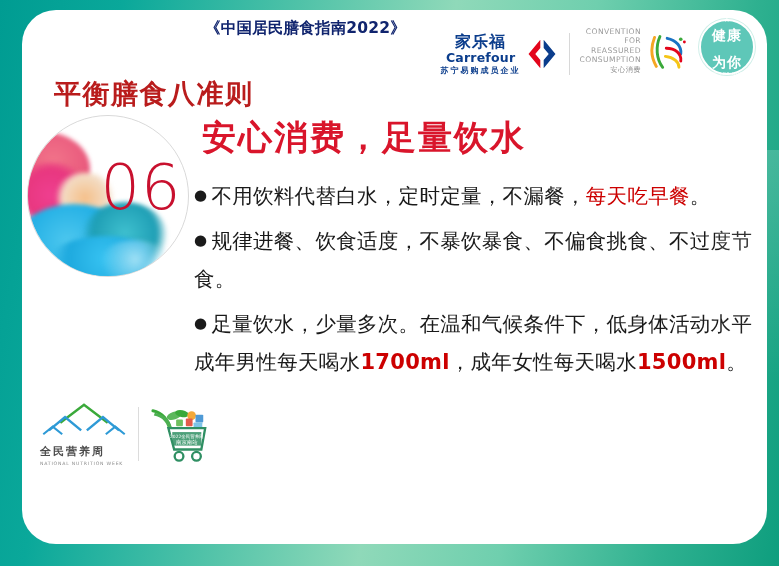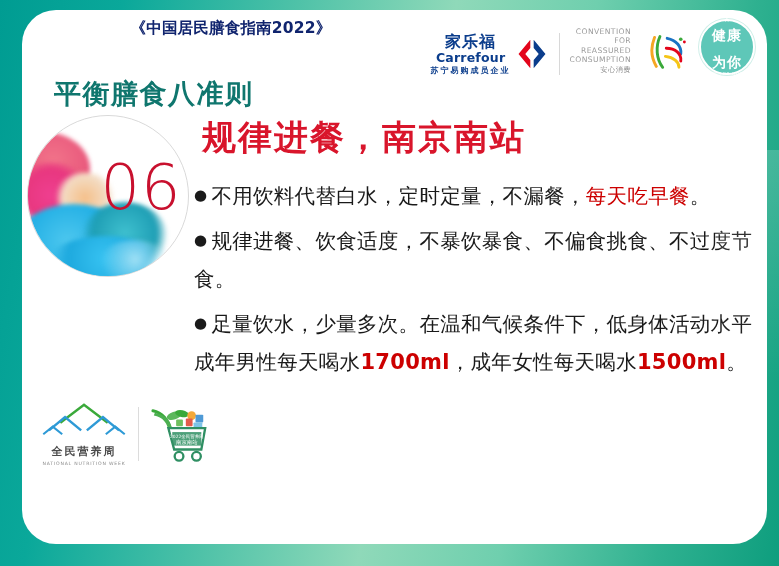--- a/index.html
+++ b/index.html
@@ -57,36 +57,36 @@
     left: 0; top: 0;
     width: 100%;
     height: 72px;
   }
 
   .hdr-title {
     position: absolute;
     left: 34px;
     top: 8px;
     width: 350px;
-    text-align: center;
+    text-align: right;
     color: #10246e;
     font-weight: bold;
     font-size: 15.5px;
     line-height: 21px;
     letter-spacing: .2px;
     white-space: nowrap;
   }
 
   .hdr-line2 { font-size: 15.5px; }
 
   .section-title {
     position: absolute;
     left: 32px;
     top: 66px;
-    color: #0f766e;
+    color: #b91c1c;
     font-weight: bold;
     font-size: 27px;
     letter-spacing: 1.5px;
     white-space: nowrap;
   }
 
   
   .logos {
     position: absolute;
     right: 12px;
@@ -129,21 +129,21 @@
   .logo-div {
     width: 1px;
     height: 42px;
     background: #d8d8d8;
   }
 
   
   .convention {
     display: flex;
     align-items: center;
-    gap: 18px;
+    gap: 8px;
   }
   .cv-text {
     text-align: right;
     color: #9a9a9a;
     font-size: 7.6px;
     line-height: 9.4px;
     letter-spacing: .4px;
   }
   .cv-cn {
     color: #8f8f8f;
@@ -212,21 +212,21 @@
 
   
   .bl-logos {
     position: absolute;
     left: 18px;
     top: 392px;
     display: flex;
     align-items: center;
     gap: 10px;
   }
-  .nnw { text-align: center; width: 88px; }
+  .nnw { text-align: left; width: 88px; }
   .nnw-mark { width: 88px; height: 36px; }
   .nnw-cn {
     color: #4b4b4b;
     font-size: 11px;
     font-weight: bold;
     letter-spacing: 2px;
     margin-top: 2px;
     white-space: nowrap;
   }
   .nnw-en {
@@ -379,21 +379,21 @@
         <path d="M20 26 L58 26 L54 48 L26 48 Z" fill="#ffffff" stroke="#2f8f63" stroke-width="2.4"></path>
         <rect x="24" y="30" width="30" height="14" fill="#2f8f63" opacity=".85"></rect>
         <text x="39" y="36" font-size="4.6" fill="#ffffff" text-anchor="middle" font-family="'DejaVu Sans', sans-serif">2022全民营养周</text>
         <text x="39" y="42" font-size="5.6" fill="#ffffff" text-anchor="middle" font-family="'DejaVu Sans', sans-serif">南京南站</text>
         <circle cx="31" cy="55" r="4.5" fill="none" stroke="#2f8f63" stroke-width="2.4"></circle>
         <circle cx="49" cy="55" r="4.5" fill="none" stroke="#2f8f63" stroke-width="2.4"></circle>
       </svg>
     </div>
 
     <div class="content">
-      <div class="main-title">规律进餐，南京南站</div>
+      <div class="main-title">安心消费，足量饮水</div>
       <div class="bullets" id="bullets">
           <div class="bullet"><span class="dot">●</span><span>不用饮料代替白水，定时定量，不漏餐，</span><span class="em-red">每天吃早餐</span><span>。</span></div>
           <div class="bullet"><span class="dot">●</span><span>规律进餐、饮食适度，不暴饮暴食、不偏食挑食、不过度节食。</span></div>
           <div class="bullet"><span class="dot">●</span><span>足量饮水，少量多次。在温和气候条件下，低身体活动水平成年男性每天喝水</span><span class="num-red">1700ml</span><span>，成年女性每天喝水</span><span class="num-red">1500ml</span><span>。</span></div>
         </div>
     </div>
 
   </div>
 </div>
 

